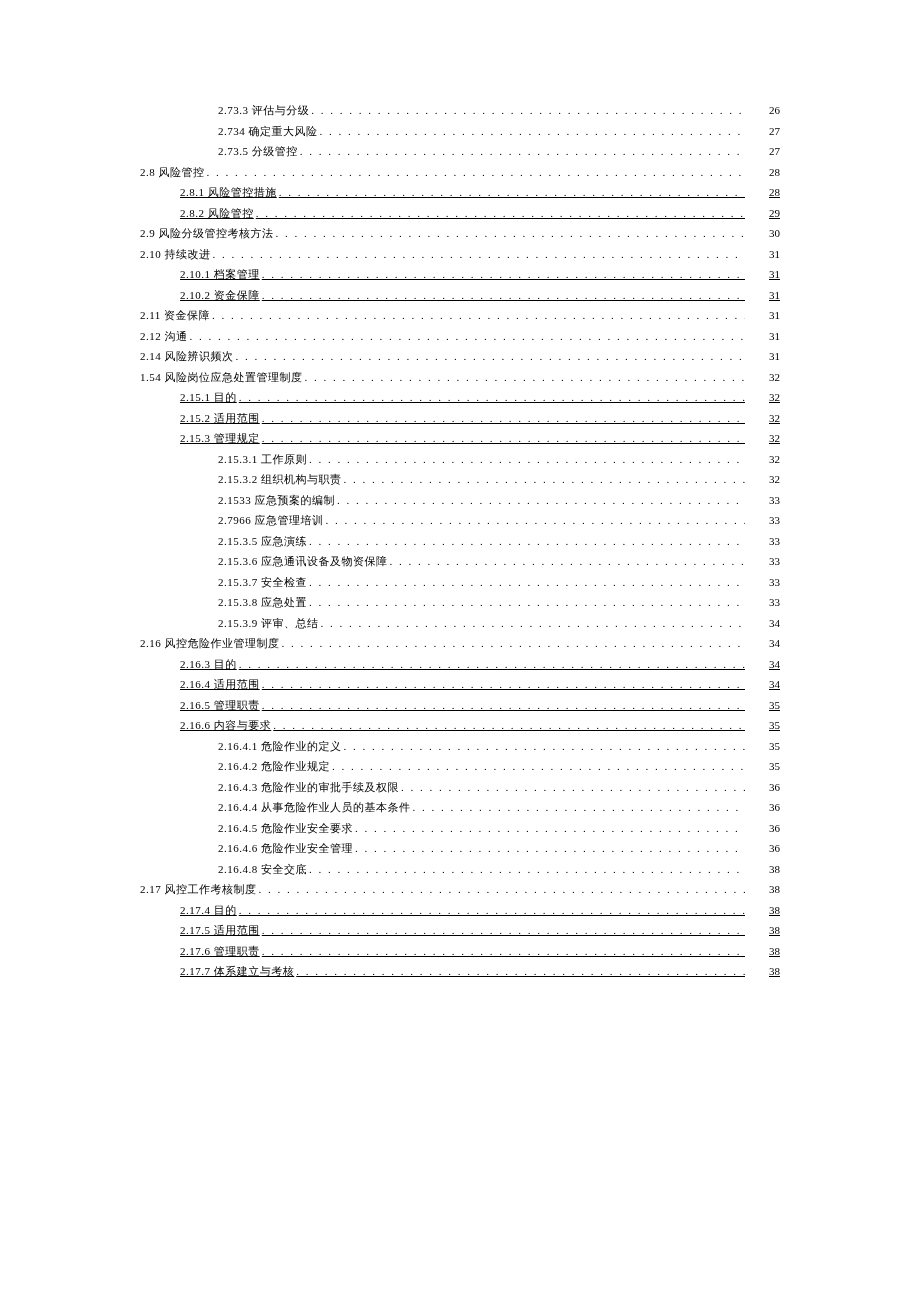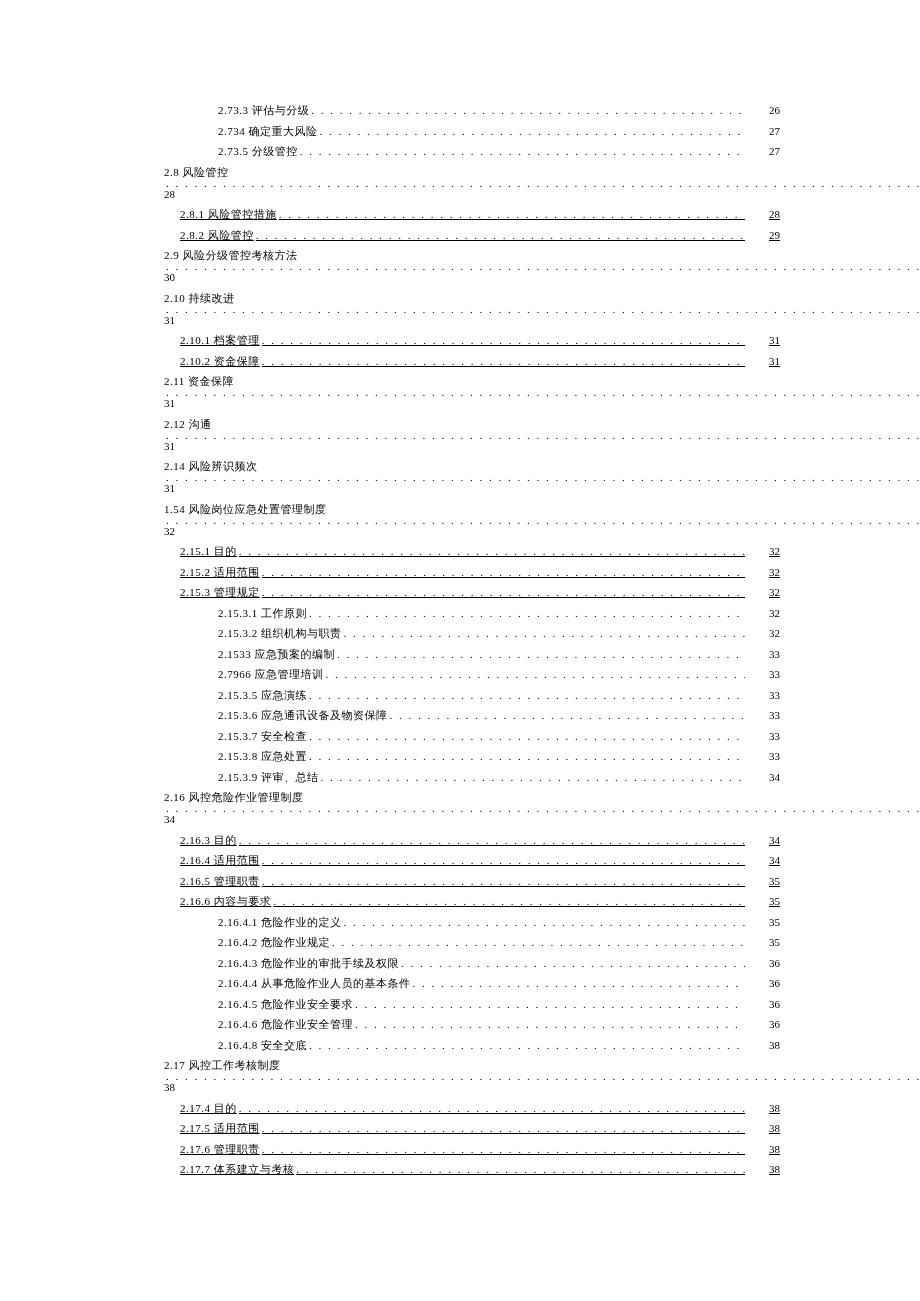--- a/index.html
+++ b/index.html
@@ -35,21 +35,21 @@
     color: #000;
     padding: 0 2px;
   }
   .toc-leader::after {
     content: ". . . . . . . . . . . . . . . . . . . . . . . . . . . . . . . . . . . . . . . . . . . . . . . . . . . . . . . . . . . . . . . . . . . . . . . . . . . . . . . . . . . . . . . . . . . . . . . . . . . . . . . . . . . . . . . . . . . . . . . .";
   }
   .toc-page {
     flex: 0 0 auto;
     margin-left: 24px;
   }
-  .indent-0 { padding-left: 0px; flex-direction: column; }
+  .indent-0 { padding-left: 0px; }
   .indent-1 { padding-left: 40px; text-decoration: underline; }
   .indent-2 { padding-left: 78px; }
 </style>
 </head>
 <body>
 
 <div class="page">
   <div id="toc-container">
       <div class="toc-entry indent-2">
         <span class="toc-label">2.73.3   评估与分级</span>

